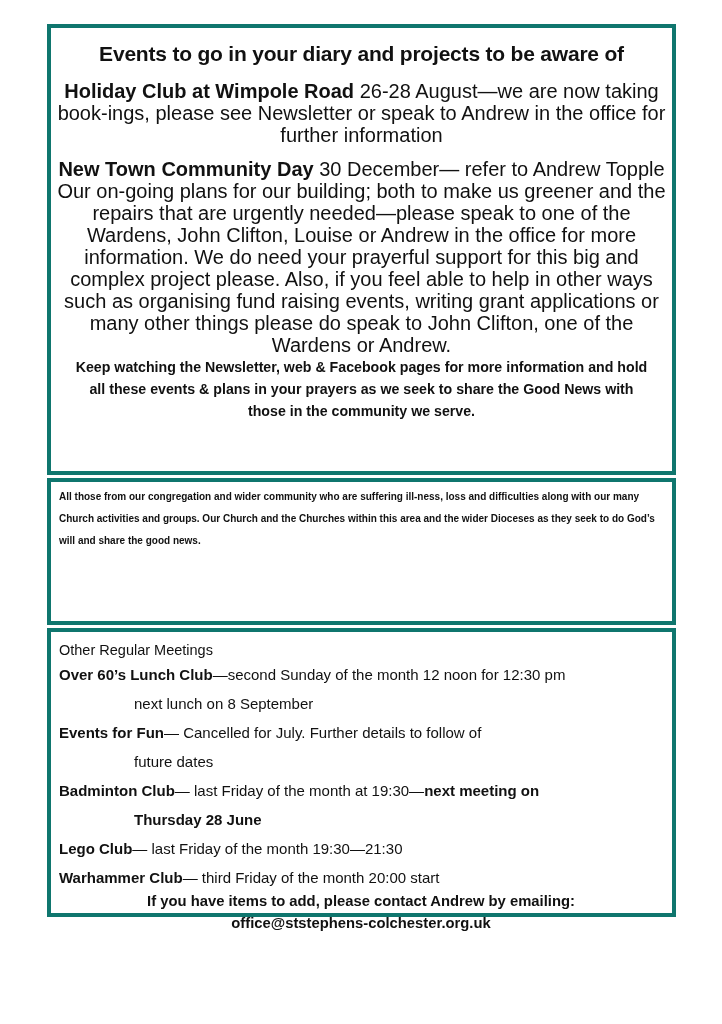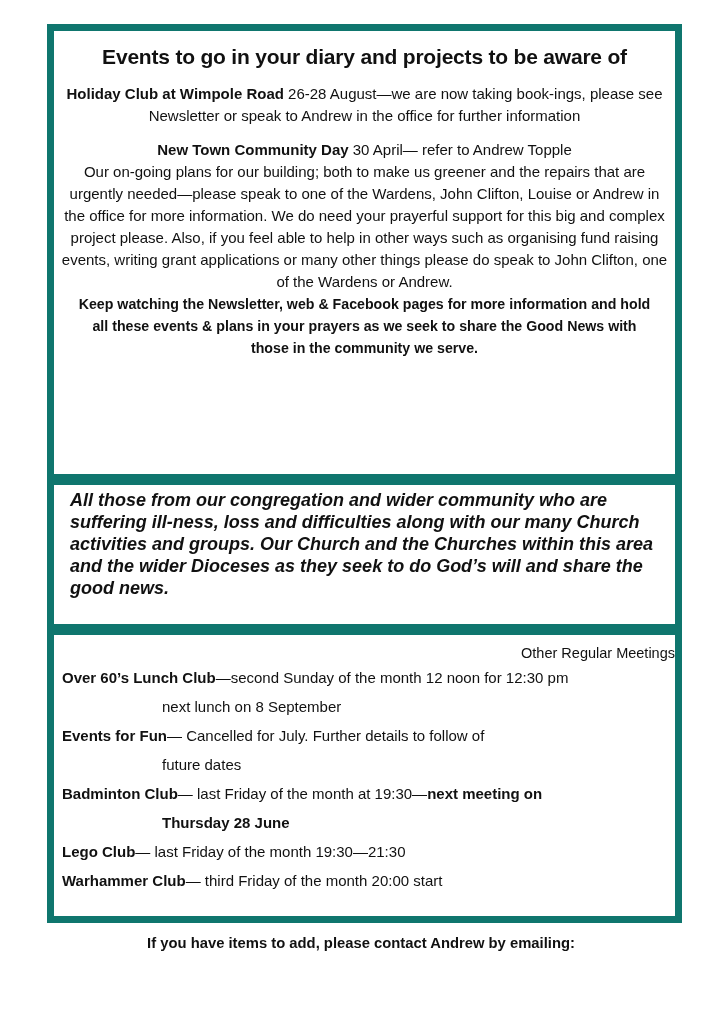--- a/index.html
+++ b/index.html
@@ -3,64 +3,64 @@
   <meta charset="utf-8">
   <style>
     html, body { margin: 0; padding: 0; background: #ffffff; }
     body {
       width: 722px; height: 1024px; position: relative; overflow: hidden;
       font-family: "Liberation Sans", "DejaVu Sans", sans-serif;
       color: #111111;
     }
     .box {
       position: absolute; left: 47px; width: 621px;
-      border: 7px solid #0f766e; box-sizing: content-box;
+      border: 4px solid #0f766e; box-sizing: content-box;
     }
     #box1 { top: 24px; height: 443px; }
     #box2 { top: 478px; height: 139px; }
     #box3 { top: 628px; height: 281px; }
 
     .title {
       text-align: center; font-weight: bold; font-size: 21px;
       margin-top: 14px; letter-spacing: -0.2px;
     }
-    .p-center { text-align: center; font-size: 15px; line-height: 22px; padding: 0 6px; }
+    .p-center { text-align: center; font-size: 20px; line-height: 22px; padding: 0 6px; }
     .p-center b { font-weight: bold; }
     .holiday { margin-top: 14px; }
     .newtown { margin-top: 12px; }
     .plans { }
     .keep { font-weight: bold; font-size: 14.2px; line-height: 22px; text-align: center; padding: 0 18px; }
 
     .pray-head { font-size: 14.5px; margin: 10px 0 0 8px; }
-    .pray-body { font-weight: bold; font-size: 18px; line-height: 22px; margin: 4px 8px 0 16px; font-style: italic; }
+    .pray-body { font-weight: bold; font-size: 10px; line-height: 22px; margin: 4px 8px 0 8px; }
 
-    .meet-head { font-size: 14.5px; margin: 10px 0 0 8px; text-align: right; }
+    .meet-head { font-size: 14.5px; margin: 10px 0 0 8px; }
     .meet-line { font-size: 15px; line-height: 29px; margin-left: 8px; white-space: nowrap; }
     .meet-line b { font-weight: bold; }
-    .meet-cont { font-size: 15px; line-height: 29px; margin-left: 108px; white-space: nowrap; }
+    .meet-cont { font-size: 15px; line-height: 29px; margin-left: 83px; white-space: nowrap; }
     .meet-cont.bold { font-weight: bold; }
     .meet-first { margin-top: 2px; }
 
     .footer {
-      position: absolute; left: 0; width: 722px; top: 932px;
+      position: absolute; left: 0; width: 722px; top: 890px;
       text-align: center; font-weight: bold; font-size: 14.8px; line-height: 22px;
     }
   </style>
 </head>
 <body>
 
 <div class="box" id="box1">
   <div class="title">Events to go in your diary and projects to be aware of</div>
 
   <div class="p-center holiday">
     <b>Holiday Club at Wimpole Road</b><span>  26-28 August—we are now taking book-ings, please see Newsletter or speak to Andrew in the office for further information</span>
   </div>
 
   <div class="p-center newtown">
-    <b>New Town Community Day</b><span> 30 April— refer to Andrew Topple</span>
+    <b>New Town Community Day</b><span> 30 December— refer to Andrew Topple</span>
   </div>
 
   <div class="p-center plans">Our on-going plans for our building; both to make us greener and the repairs that are urgently needed—please speak to one of the Wardens, John Clifton, Louise or Andrew in the office for more information. We do need your prayerful support for this big and complex project please.  Also, if you feel able to help in other ways such as organising fund raising events, writing grant applications or many other things please do speak to John Clifton, one of the Wardens or Andrew.</div>
 
   <div class="keep">Keep watching the Newsletter, web &amp; Facebook pages for more information and hold all these events &amp; plans in your prayers as we seek to share the Good News with those in the community we serve.</div>
 </div>
 
 <div class="box" id="box2">
   <div class="pray-body">All those from our congregation and wider community who are suffering ill-ness, loss and difficulties along with our many Church activities and groups. Our Church and the Churches within this area and the wider Dioceses as they seek to do God’s will and share the good news.</div>
 </div>
@@ -87,13 +87,14 @@
     <b>Lego Club</b><span>— last Friday of the month 19:30—21:30</span>
   </div>
 
   <div class="meet-line">
     <b>Warhammer Club</b><span>— third Friday of the month 20:00 start</span>
   </div>
 </div>
 
 <div class="footer">
   <div>If you have items to add, please contact Andrew by emailing:</div>
+  <div>office@ststephens-colchester.org.uk</div>
 </div>
 
 </body></html>

